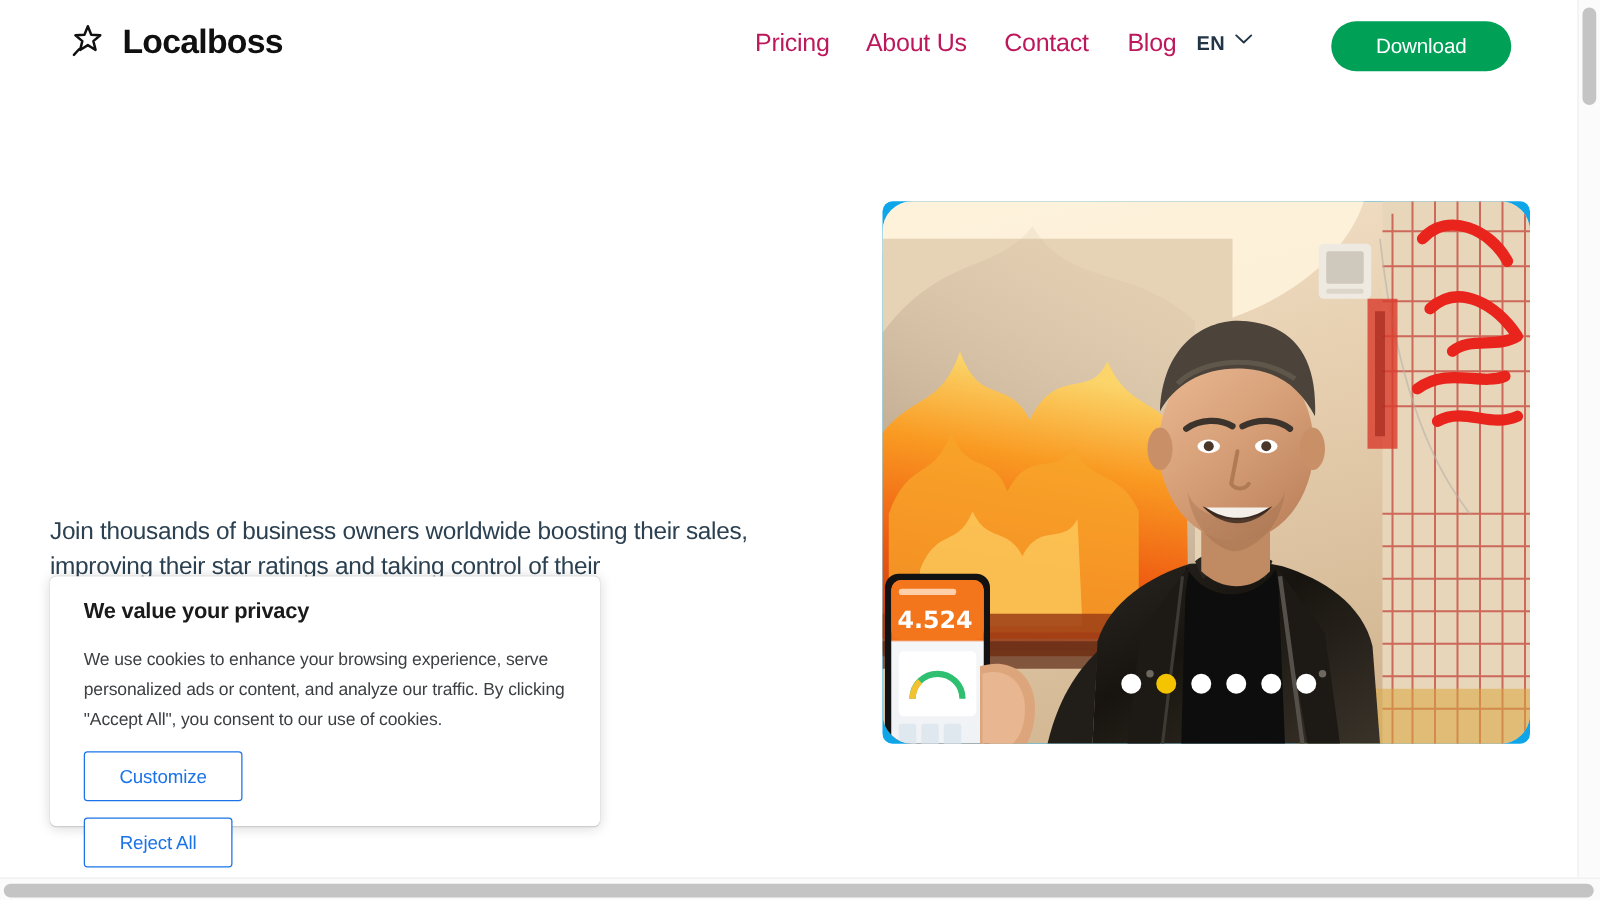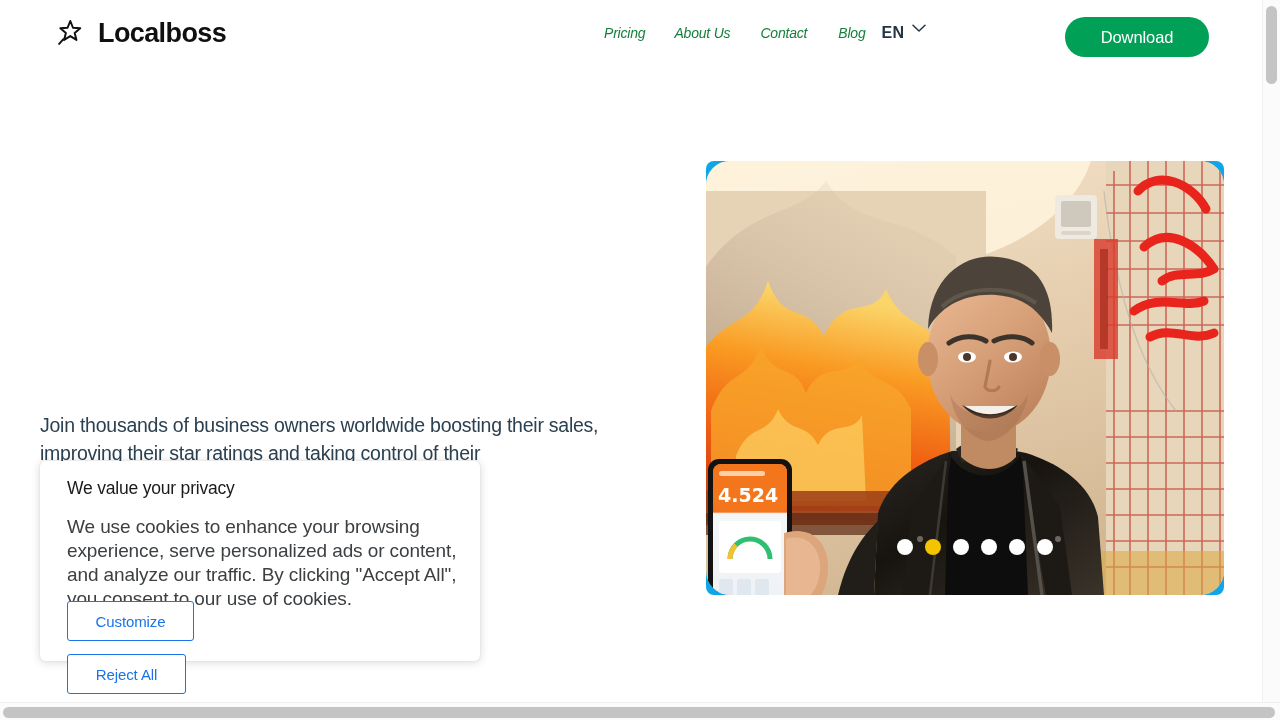--- a/index.html
+++ b/index.html
@@ -52,27 +52,26 @@
 
   .main-nav {
     position: absolute;
     left: 604px;
     top: 24px;
     display: flex;
     align-items: center;
     gap: 0;
   }
   .nav-link {
-    font-size: 14px;
-    color: #15803d;
+    font-size: 20px;
+    color: #be185d;
     text-decoration: none;
     letter-spacing: -0.2px;
     cursor: pointer;
     white-space: nowrap;
-    font-style: italic;
   }
   .nav-link.pricing { margin-right: 29px; }
   .nav-link.about   { margin-right: 30px; }
   .nav-link.contact { margin-right: 31px; }
   .nav-link.blog    { margin-right: 16px; }
 
   .lang-switch {
     display: flex;
     align-items: flex-start;
     gap: 8px;
@@ -188,29 +187,29 @@
     height: 200px;
     background: #ffffff;
     border-radius: 5px;
     box-shadow: 0 1px 10px rgba(0,0,0,0.16), 0 0 1px rgba(0,0,0,0.22);
     z-index: 20;
   }
   .cookie-title {
     position: absolute;
     left: 27px; top: 17px;
     font-size: 17.5px;
-    font-weight: 400;
+    font-weight: 700;
     color: #1a1a1a;
     letter-spacing: -0.2px;
   }
   .cookie-body {
     position: absolute;
     left: 27px; top: 54px;
     width: 396px;
-    font-size: 19px;
+    font-size: 14px;
     line-height: 24px;
     color: #3c4043;
     letter-spacing: -0.1px;
   }
   .cookie-actions {
     position: absolute;
     left: 27px; top: 140px;
     display: flex;
     gap: 13px;
     flex-direction: column;

